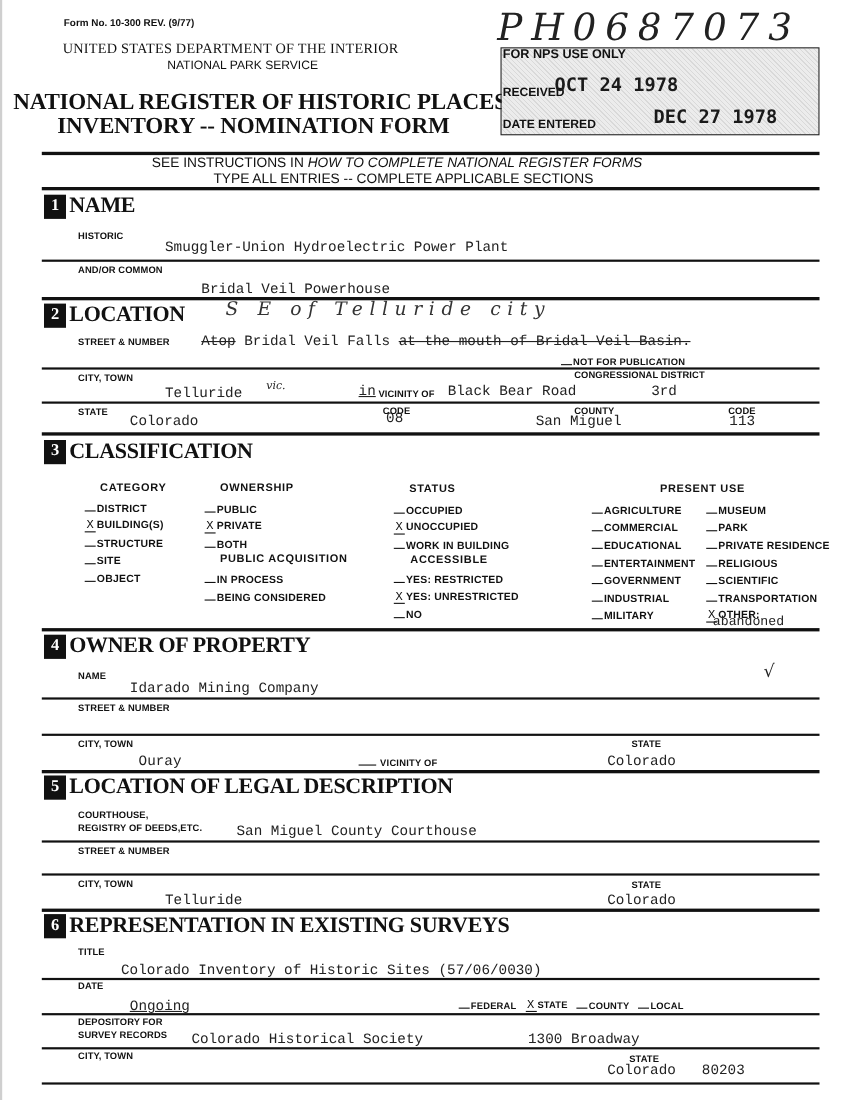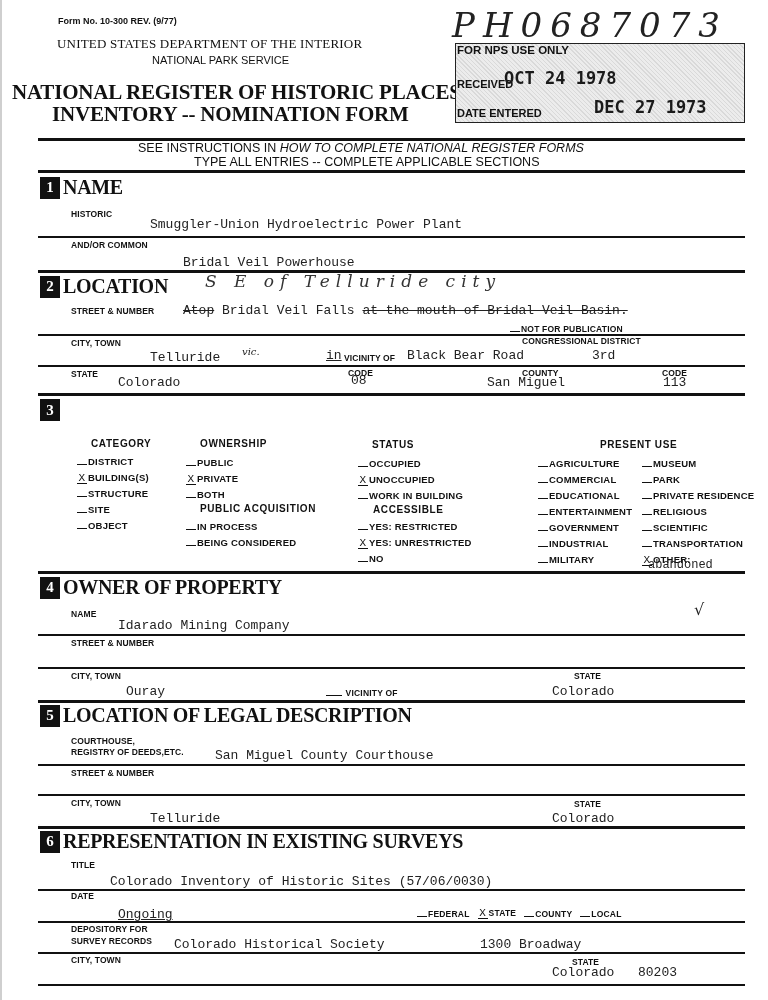--- a/index.html
+++ b/index.html
@@ -37,21 +37,21 @@
 <div class="abs serif" style="left:12px; top:80px; font-size:21px; font-weight:bold; letter-spacing:-0.2px;">NATIONAL REGISTER OF HISTORIC PLACES</div>
 <div class="abs serif" style="left:52px; top:102px; font-size:21px; font-weight:bold; letter-spacing:-0.2px;">INVENTORY -- NOMINATION FORM</div>
 
 <div class="abs handwrite" style="left:452px; top:5px; font-size:34px; letter-spacing:8px; font-style:italic;">PH0687073</div>
 
 <div class="nps-box">
   <div class="abs sans" style="left:1px; top:0px; font-size:11.5px; font-weight:bold;">FOR NPS USE ONLY</div>
   <div class="abs sans" style="left:1px; top:34px; font-size:11px; font-weight:bold;">RECEIVED</div>
   <div class="abs stamp" style="left:48px; top:24px; font-size:17px;">OCT 24 1978</div>
   <div class="abs sans" style="left:1px; top:63px; font-size:11px; font-weight:bold;">DATE ENTERED</div>
-  <div class="abs stamp" style="left:138px; top:53px; font-size:17px;">DEC 27 1973</div>
+  <div class="abs stamp" style="left:138px; top:53px; font-size:17px;">DEC 27 1978</div>
 </div>
 
 <div class="rule thick" style="top:138px;"></div>
 <div class="abs sans" style="left:138px; top:141px; font-size:12.5px;">
   <span>SEE INSTRUCTIONS IN </span><i>HOW TO COMPLETE NATIONAL REGISTER FORMS</i>
 </div>
 <div class="abs sans" style="left:194px; top:155px; font-size:12.5px;">TYPE ALL ENTRIES -- COMPLETE APPLICABLE SECTIONS</div>
 <div class="rule thick" style="top:170px;"></div>
 
 <div class="sec-head" style="top:176px;">
@@ -90,20 +90,21 @@
 <div class="abs lbl" style="left:348px; top:368px;">CODE</div>
 <div class="abs type" style="left:351px; top:373px;">08</div>
 <div class="abs lbl" style="left:522px; top:368px;">COUNTY</div>
 <div class="abs type" style="left:487px; top:375px;text-align:center;">San Miguel</div>
 <div class="abs lbl" style="left:662px; top:368px;">CODE</div>
 <div class="abs type" style="left:663px; top:375px;">113</div>
 <div class="rule thick" style="top:393px;"></div>
 
 <div class="sec-head" style="top:399px;">
   <div class="sec-num">3</div>
+  <div class="sec-title">CLASSIFICATION</div>
 </div>
 
 <div class="abs colhead" style="left:91px; top:438px;">CATEGORY</div>
 <div class="abs" style="left:77px; top:456px;">
   <div class="opt" style="height:16px;"><span class="blank"></span><span>DISTRICT</span></div>
   <div class="opt" style="height:16px;"><span class="xmark">X</span><span>BUILDING(S)</span></div>
   <div class="opt" style="height:16px;"><span class="blank"></span><span>STRUCTURE</span></div>
   <div class="opt" style="height:16px;"><span class="blank"></span><span>SITE</span></div>
   <div class="opt" style="height:16px;"><span class="blank"></span><span>OBJECT</span></div>
 </div>

